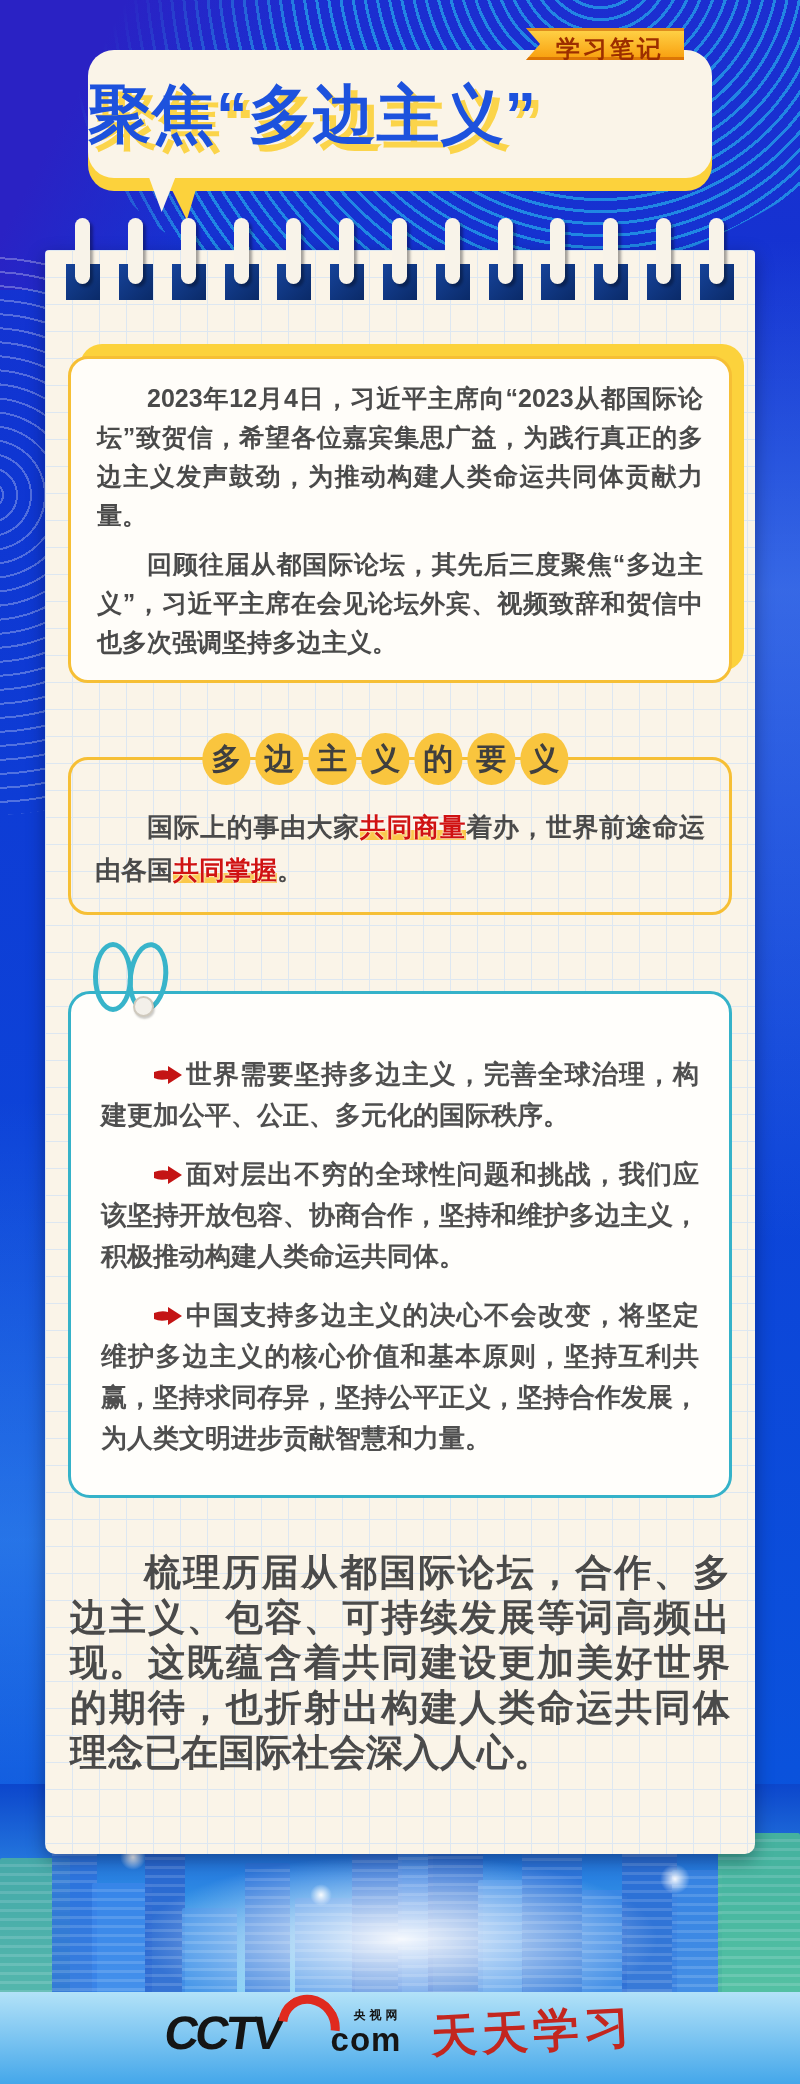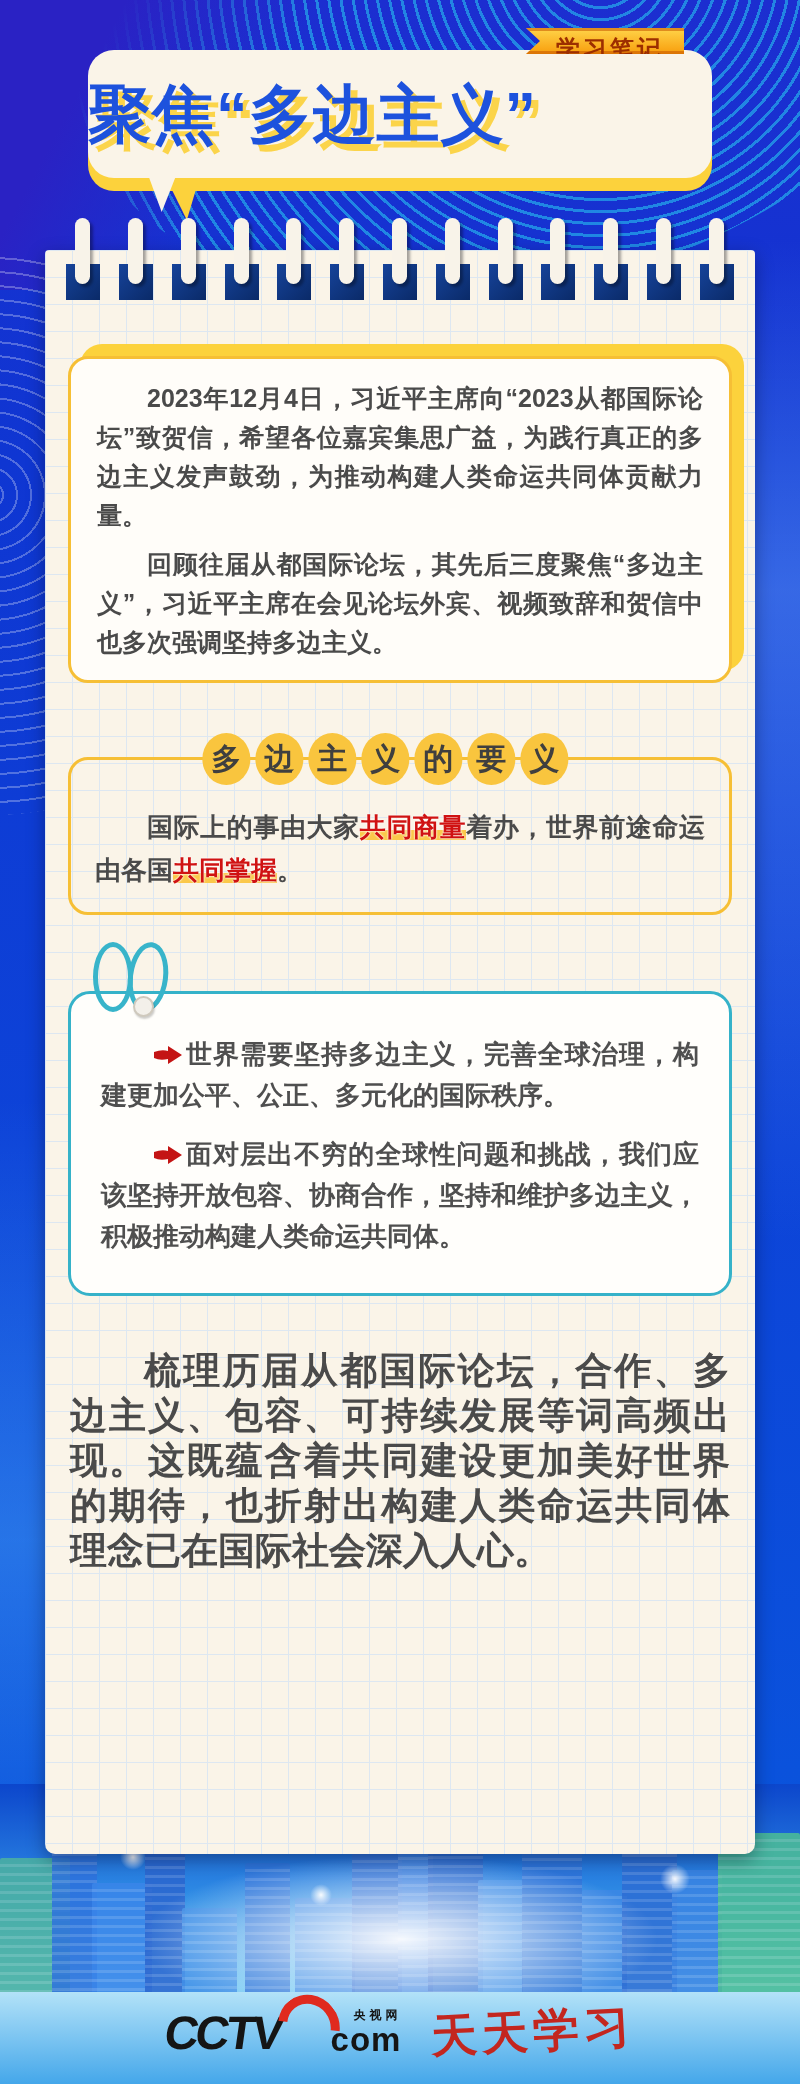--- a/index.html
+++ b/index.html
@@ -22,21 +22,21 @@
     background:linear-gradient(180deg,rgba(110,170,255,0),rgba(110,170,255,.42) 35%,rgba(110,170,255,0));}
   .bg-streak-left{position:absolute;top:1100px;left:0;width:50px;height:800px;z-index:1;
     background:linear-gradient(180deg,rgba(110,170,255,0),rgba(90,190,255,.35) 55%,rgba(90,190,255,0));}
 
   
   .bubble{position:absolute;left:88px;top:50px;width:624px;height:128px;z-index:4;
     background:#faf4e8;border-radius:26px;box-shadow:0 13px 0 #fcd23c;}
   .title{margin:0;line-height:128px;font-size:63px;font-weight:900;
     color:#1d52dd;letter-spacing:1px;
     text-shadow:7px 7px 0 #fbd44a;}
-  .badge{position:absolute;right:28px;top:-22px;height:26px;padding:0 20px 0 30px;
+  .badge{position:absolute;right:28px;top:-22px;height:32px;padding:0 20px 0 30px;
     background:linear-gradient(180deg,#ffd54a,#f89d0c);
     clip-path:polygon(0 0,100% 0,100% 100%,0 100%,14px 50%);
     box-shadow:inset 0 3px 0 rgba(196,84,0,.55), inset 0 -3px 0 rgba(196,84,0,.55);
     font-size:24px;font-weight:700;color:#9c2e00;line-height:42px;letter-spacing:3px;}
   .tail-y{position:absolute;left:170px;top:172px;width:0;height:0;z-index:3;
     border-top:48px solid #fcd23c;border-left:10px solid transparent;border-right:28px solid transparent;
     transform:skewX(16deg);}
   .tail-c{position:absolute;left:150px;top:170px;width:0;height:0;z-index:5;
     border-top:42px solid #faf4e8;border-left:8px solid transparent;border-right:24px solid transparent;
     transform:skewX(10deg);}
@@ -70,21 +70,21 @@
   .circle-row{position:absolute;top:-27px;left:50%;transform:translateX(-54%);display:flex;gap:5px;}
   .char-circle{width:48px;height:52px;border-radius:50%;background:#f9c53e;
     color:#3f3f3f;font-weight:800;font-size:30px;line-height:52px;text-align:center;}
   .essence-text{margin:0;font-size:26px;line-height:43px;color:#4a4a4a;font-weight:600;
     text-indent:2em;text-align:justify;}
   .hl{color:#d01212;font-weight:800;text-shadow:0 0 2px #fff,0 0 2px #fff;
     background:linear-gradient(to top,transparent 6%, #fbc84a 6%, #fbc84a 40%, transparent 40%);}
 
   
   .quote-box{position:relative;margin-top:76px;background:#fffefb;border:3px solid #35b2c9;
-    border-radius:22px;padding:40px 30px 18px;}
+    border-radius:22px;padding:60px 30px 18px;}
   .loops{position:absolute;top:-52px;left:22px;}
   .loop{display:inline-block;width:30px;height:60px;border:5px solid #38b4ca;border-radius:50%;
     background:transparent;}
   .loop.l2{margin-left:-5px;transform:rotate(7deg);}
   .pin-dot{position:absolute;left:40px;top:54px;width:17px;height:17px;border-radius:50%;
     background:#f3f0ea;border:2px solid #cfc9bd;box-shadow:1px 2px 2px rgba(0,0,0,.2);}
   .bullet{margin:0 0 18px;font-family:"DejaVu Serif","Liberation Serif",serif;
     font-size:26px;line-height:41px;color:#4f4f4f;font-weight:700;text-indent:2em;text-align:justify;}
   .arrow-icon{display:inline-block;width:30px;height:20px;vertical-align:-2px;margin-right:2px;}
 
@@ -214,20 +214,23 @@
       <div class="loops">
         <span class="loop"></span><span class="loop l2"></span>
         <span class="pin-dot"></span>
       </div>
       <p class="bullet"><svg class="arrow-icon" viewBox="0 0 30 20">
             <path d="M1 7 q8 -3 14 -1 v-5 l14 9 -14 9 v-5 q-8 2 -14 -1 z" fill="#c41414"></path>
           </svg><span>世界需要坚持多边主义，完善全球治理，构建更加公平、公正、多元化的国际秩序。</span></p>
       <p class="bullet"><svg class="arrow-icon" viewBox="0 0 30 20">
             <path d="M1 7 q8 -3 14 -1 v-5 l14 9 -14 9 v-5 q-8 2 -14 -1 z" fill="#c41414"></path>
           </svg><span>面对层出不穷的全球性问题和挑战，我们应该坚持开放包容、协商合作，坚持和维护多边主义，积极推动构建人类命运共同体。</span></p>
+      <p class="bullet"><svg class="arrow-icon" viewBox="0 0 30 20">
+            <path d="M1 7 q8 -3 14 -1 v-5 l14 9 -14 9 v-5 q-8 2 -14 -1 z" fill="#c41414"></path>
+          </svg><span>中国支持多边主义的决心不会改变，将坚定维护多边主义的核心价值和基本原则，坚持互利共赢，坚持求同存异，坚持公平正义，坚持合作发展，为人类文明进步贡献智慧和力量。</span></p>
     </div>
 
     <p class="summary">梳理历届从都国际论坛，合作、多边主义、包容、可持续发展等词高频出现。这既蕴含着共同建设更加美好世界的期待，也折射出构建人类命运共同体理念已在国际社会深入人心。</p>
   </div>
 </div>
 
 <div class="footer">
   <div class="bld" style="left: 0px; width: 70px; height: 140px; background-color: rgb(77, 179, 160); opacity: 0.85;"></div>
     <div class="bld" style="left: 52px; width: 45px; height: 205px; background-color: rgb(46, 114, 221); opacity: 0.85;"></div>
     <div class="bld" style="left: 92px; width: 60px; height: 115px; background-color: rgb(58, 134, 234); opacity: 0.85;"></div>

